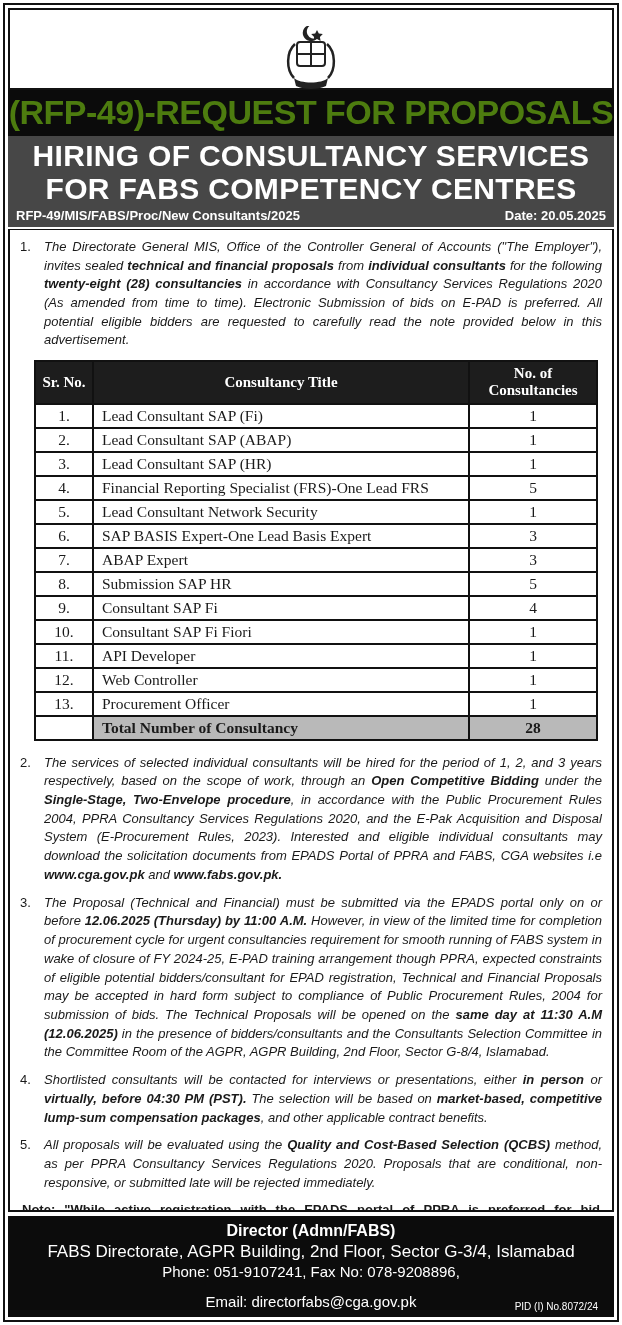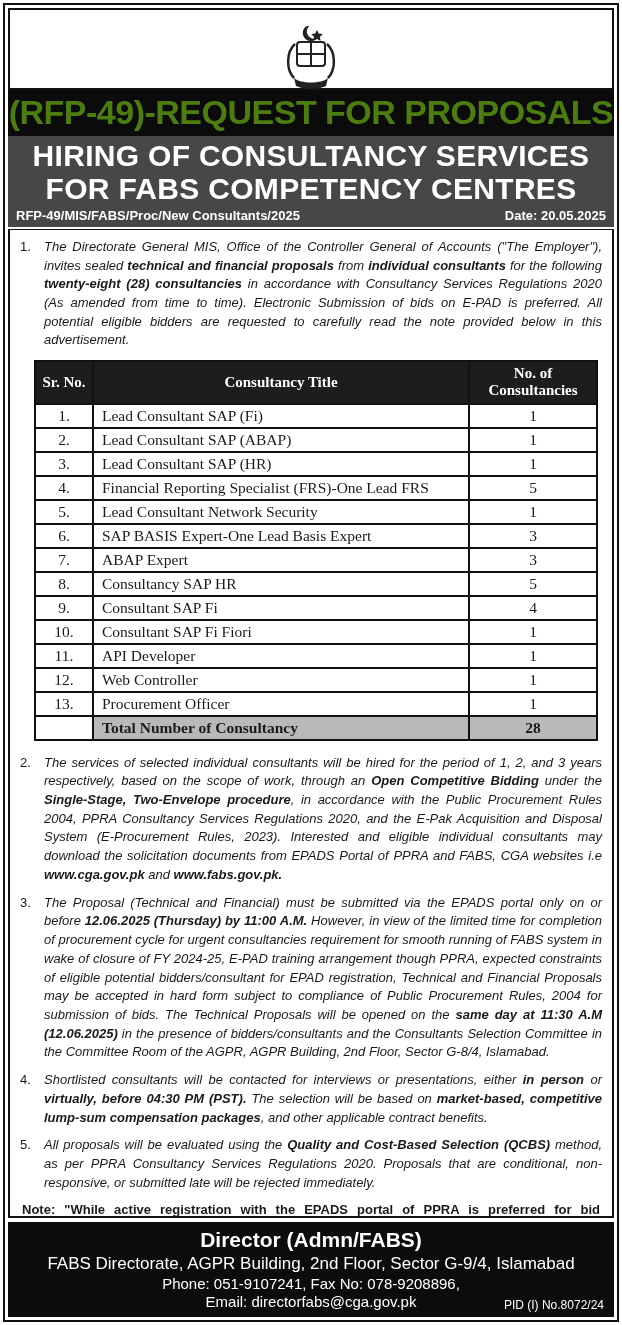--- a/index.html
+++ b/index.html
@@ -73,25 +73,25 @@
   tr.total-row td:first-child { background:#fff; }
 
   
   .note { font-size:13px; font-weight:bold; line-height:1.42; text-align:justify; padding:0 2px; }
 
   
   .footer {
     background:var(--footer-bg,#0c0c0c); color:#fff; text-align:center;
     margin-top:4px; padding:5px 8px 3px; line-height:1.25;
   }
-  .footer-title { font-size:21px; font-weight:bold; }
+  .footer-title { font-size:16px; font-weight:bold; }
   .footer-address { font-size:17px; }
   .footer-phone { font-size:15px; }
-  .footer-email-row { position:relative; font-size:15px; padding-bottom:2px; }
-  .pid { position:absolute; right:2px; bottom:1px; font-size:12px; }
+  .footer-email-row { position:relative; font-size:15px; padding-bottom:2px;margin-top:12px; }
+  .pid { position:absolute; right:8px; bottom:1px; font-size:10px; }
 </style>
 </head>
 <body>
 
 <div class="page">
   <div class="ad">
 
     <div class="header-box">
       <div class="emblem">
         <svg width="58" height="70" viewBox="0 0 58 70" aria-hidden="true">
@@ -190,21 +190,21 @@
                 <td>SAP BASIS Expert-One Lead Basis Expert</td>
                 <td>3</td>
               </tr>
               <tr>
                 <td>7.</td>
                 <td>ABAP Expert</td>
                 <td>3</td>
               </tr>
               <tr>
                 <td>8.</td>
-                <td>Consultancy SAP HR</td>
+                <td>Submission SAP HR</td>
                 <td>5</td>
               </tr>
               <tr>
                 <td>9.</td>
                 <td>Consultant SAP Fi</td>
                 <td>4</td>
               </tr>
               <tr>
                 <td>10.</td>
                 <td>Consultant SAP Fi Fiori</td>
@@ -254,21 +254,21 @@
       <div class="para">
         <div class="para-num">5.</div>
         <div class="para-text"><span>All proposals will be evaluated using the </span><b>Quality and Cost-Based Selection (QCBS)</b><span> method, as per PPRA Consultancy Services Regulations 2020. Proposals that are conditional, non-responsive, or submitted late will be rejected immediately.</span></div>
       </div>
 
       <div class="note">Note: "While active registration with the EPADS portal of PPRA is preferred for bid submission, however potential eligible consultants are encouraged to submit sealed proposals along-with a Bid Securing Declaration form in hard copy. These proposals will be accepted for evaluation by the Consultant Selection Committee to ensure a fair, transparent, and equal opportunity procurement process to all potential bidders/consultants without any disadvantage, taking into account the aforementioned constraints."</div>
     </div>
 
     <div class="footer">
       <div class="footer-title">Director (Admn/FABS)</div>
-      <div class="footer-address">FABS Directorate, AGPR Building, 2nd Floor, Sector G-9/4, Islamabad</div>
+      <div class="footer-address">FABS Directorate, AGPR Building, 2nd Floor, Sector G-3/4, Islamabad</div>
       <div class="footer-phone">Phone: 051-9107241, Fax No: 078-9208896,</div>
       <div class="footer-email-row">
         <span>Email: directorfabs@cga.gov.pk</span>
         <span class="pid">PID (I) No.8072/24</span>
       </div>
     </div>
 
   </div>
 </div>
 

